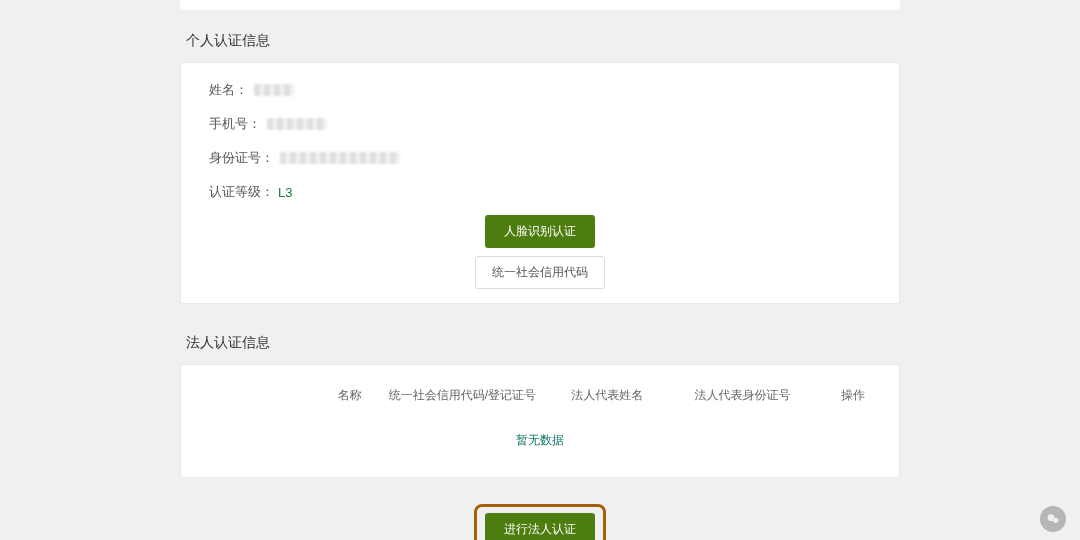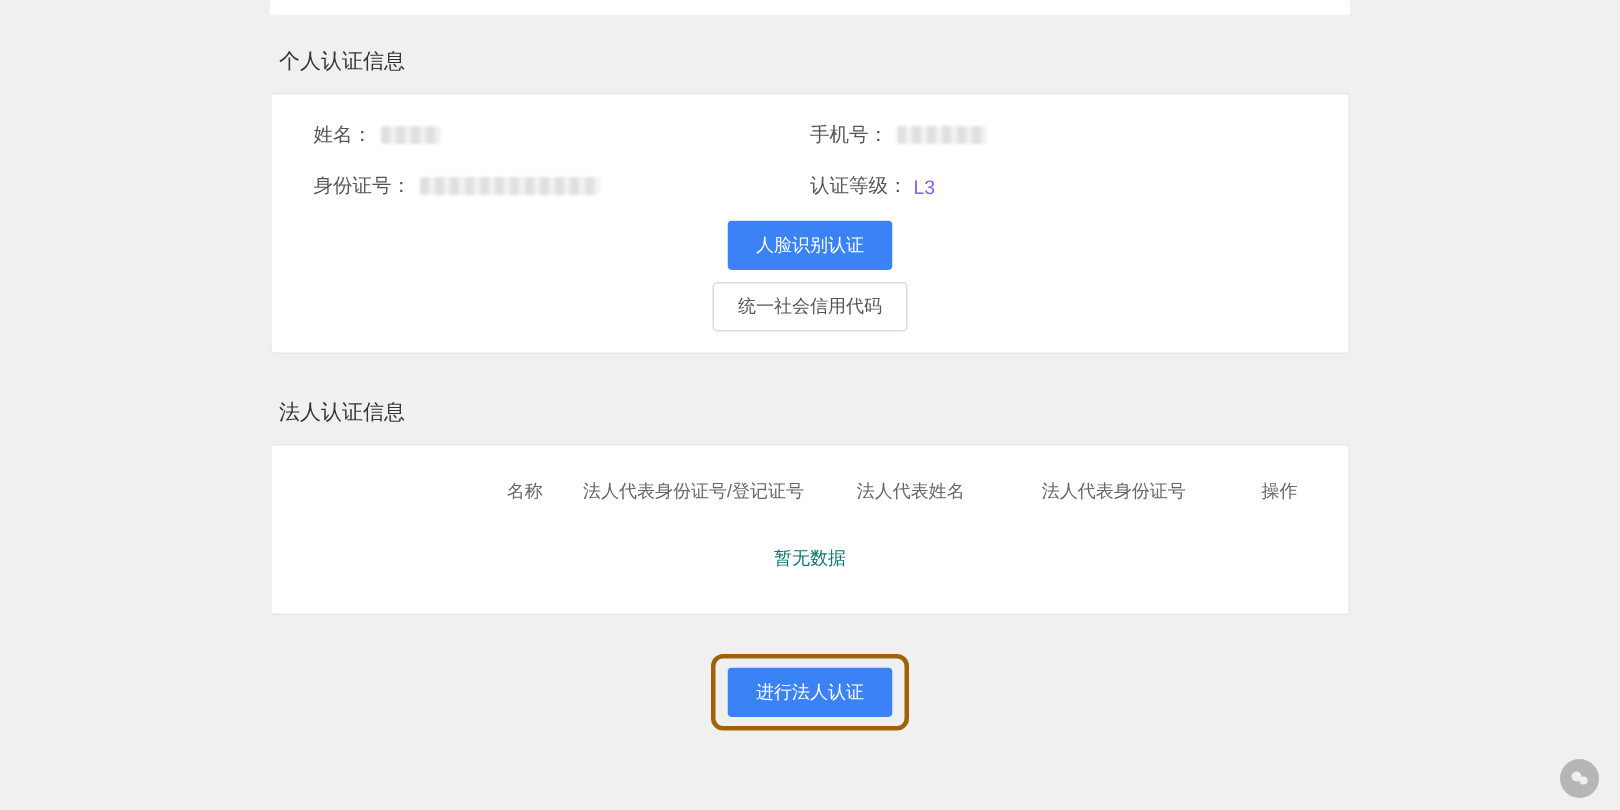--- a/index.html
+++ b/index.html
@@ -30,33 +30,33 @@
       font-weight: normal;
     }
     .card {
       background: #fff;
       border: 1px solid #e8e8e8;
       border-radius: 3px;
       padding: 18px 28px 14px 28px;
     }
     .info-grid {
       display: grid;
-      grid-template-columns: 1fr 1fr;
+      grid-template-columns: 1fr;
       row-gap: 16px;
       margin-bottom: 14px;
       text-align: center;
     }
     .info-item {
       display: flex;
       align-items: center;
       font-size: 13px;
       color: #555;
     }
     .info-label { white-space: nowrap; }
-    .info-value { margin-left: 4px; color: #8b5cf6; }
+    .info-value { margin-left: 4px; color: #15803d; }
     .redacted {
       display: inline-block;
       height: 12px;
       background: repeating-linear-gradient(90deg, #e0e0e0 0 6px, #f2f2f2 6px 10px);
       border-radius: 2px;
       margin-left: 6px;
       filter: blur(1px);
     }
     .btn-row {
       display: flex;
@@ -68,21 +68,21 @@
       display: inline-block;
       min-width: 110px;
       padding: 7px 16px;
       font-size: 12px;
       text-align: center;
       border-radius: 3px;
       cursor: pointer;
       border: 1px solid transparent;
     }
     .btn-primary {
-      background: #3b82f6;
+      background: #4d7c0f;
       color: #fff;
     }
     .btn-secondary {
       background: #fff;
       border: 1px solid #dcdcdc;
       color: #555;
     }
     .spacer { height: 30px; }
     .table-card {
       padding: 14px 24px 4px 24px;
@@ -184,21 +184,21 @@
       <colgroup>
         <col style="width:24%">
         <col style="width:26%">
         <col style="width:16%">
         <col style="width:22%">
         <col style="width:12%">
       </colgroup>
       <thead>
         <tr>
           <th>名称</th>
-          <th>法人代表身份证号/登记证号</th>
+          <th>统一社会信用代码/登记证号</th>
           <th>法人代表姓名</th>
           <th>法人代表身份证号</th>
           <th class="col-op">操作</th>
         </tr>
       </thead>
       <tbody>
         <tr class="empty-row">
           <td colspan="5">暂无数据</td>
         </tr>
       </tbody>

